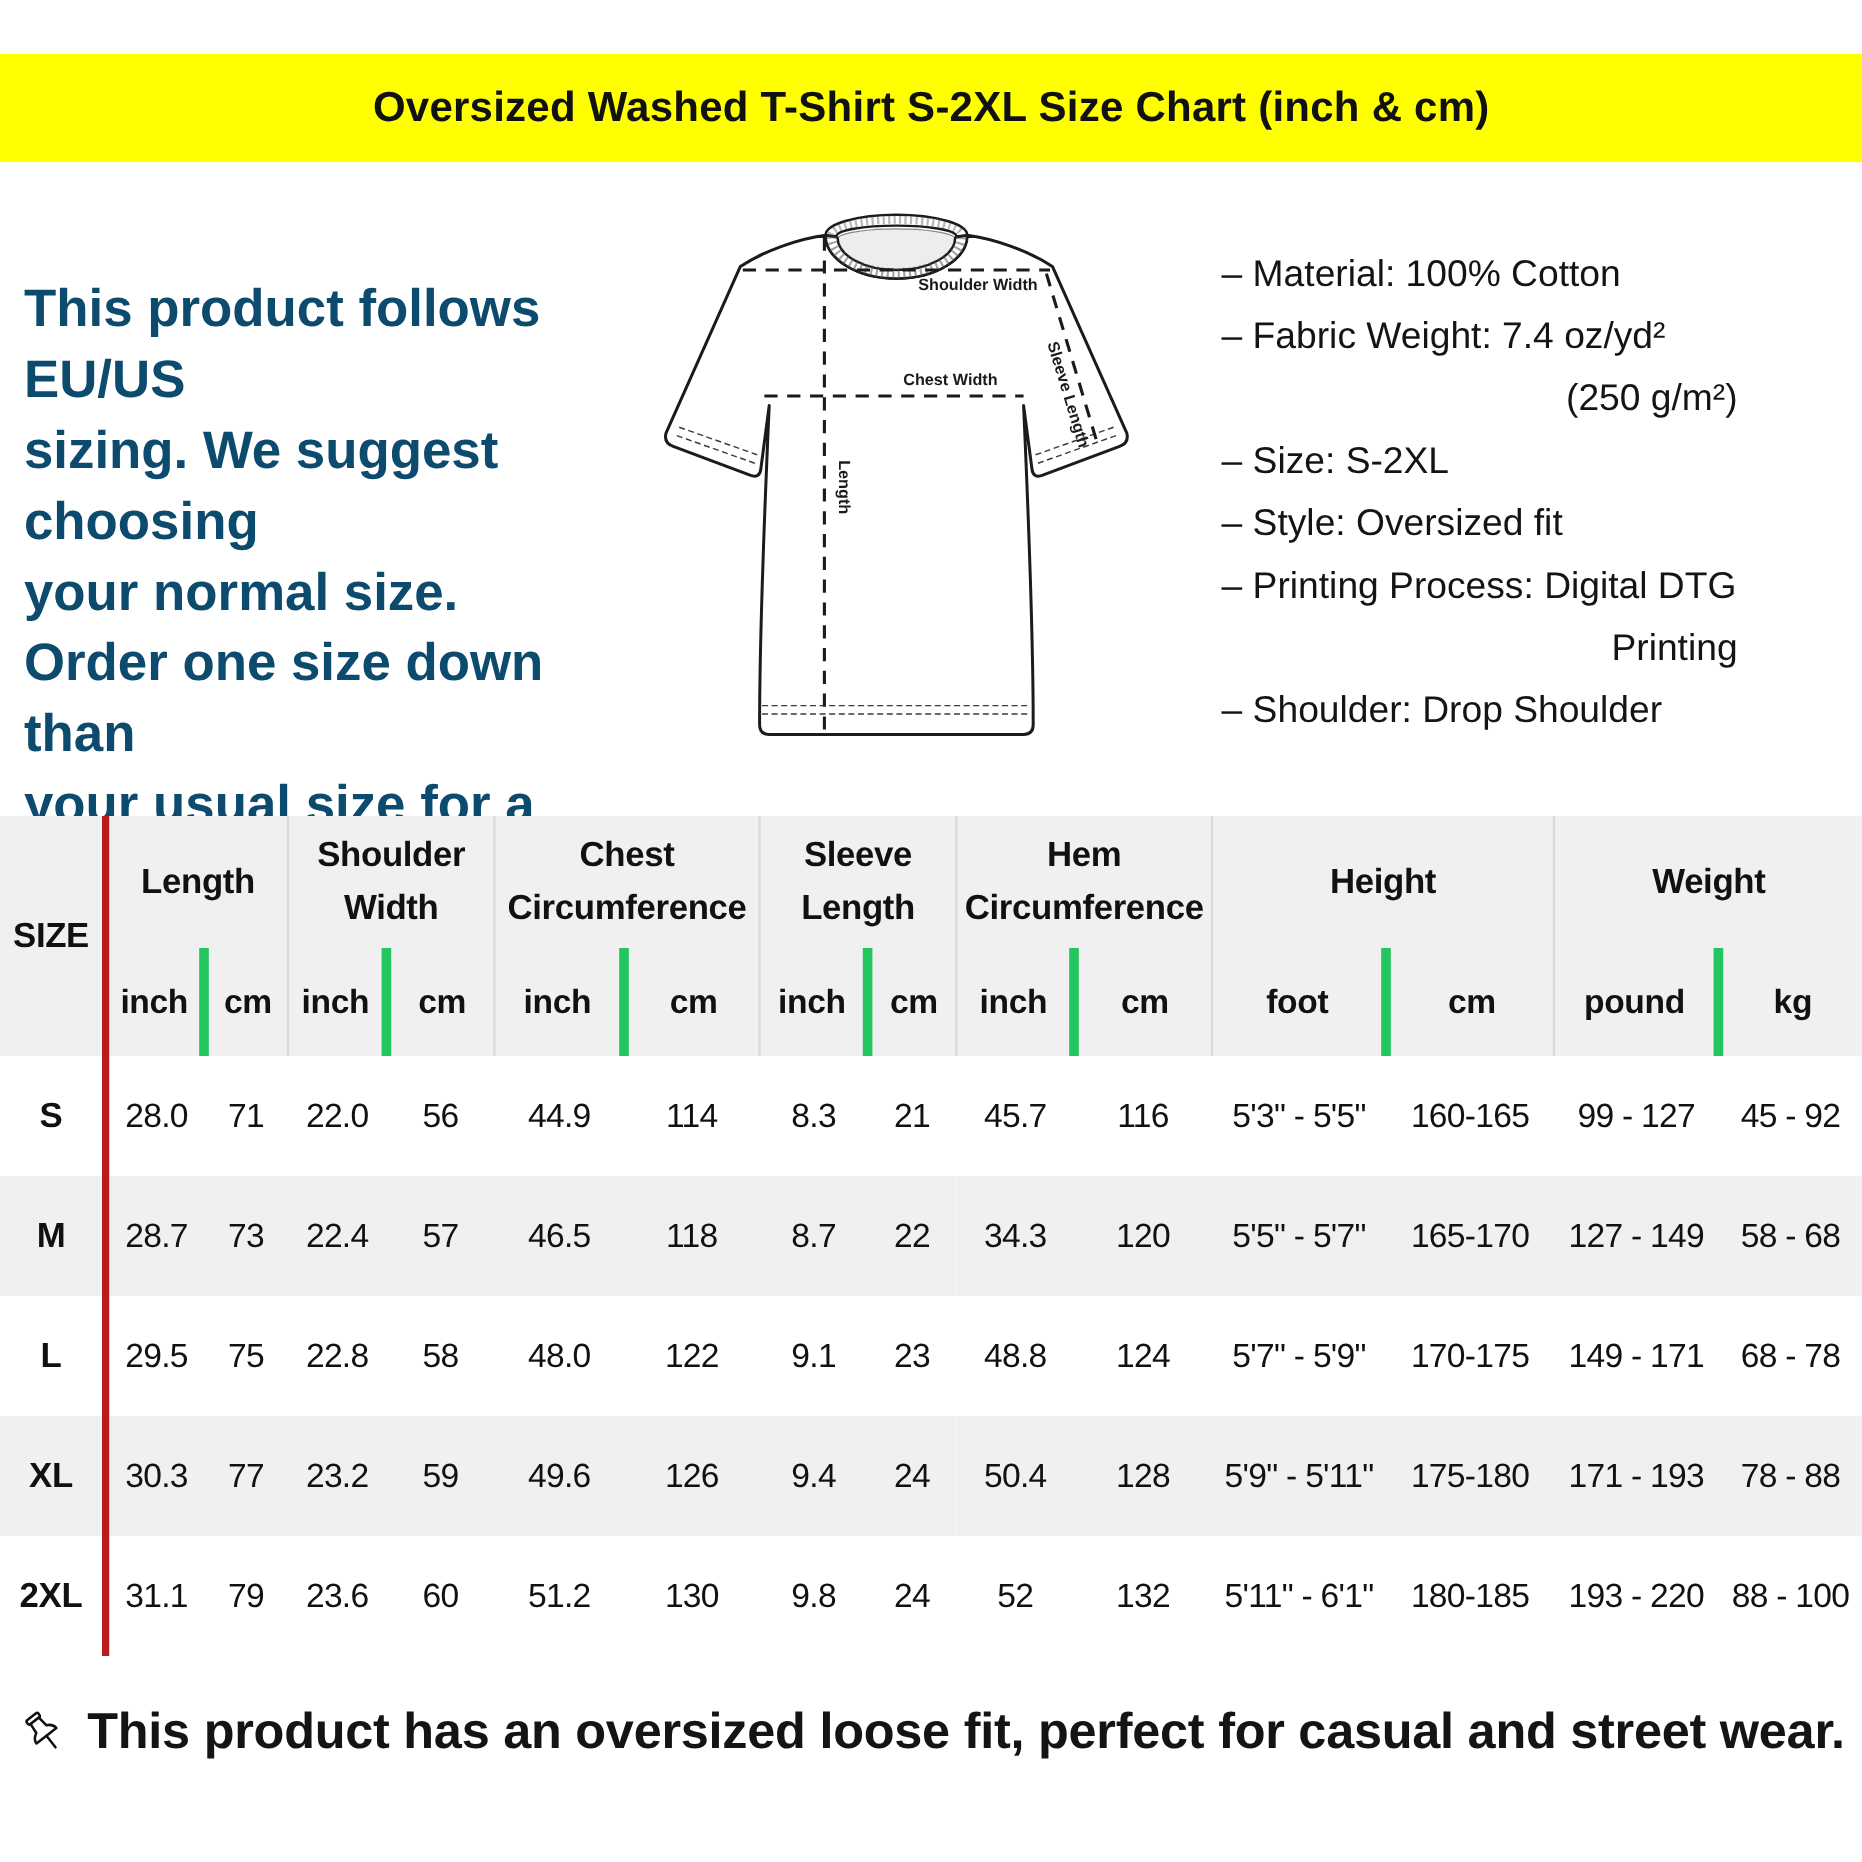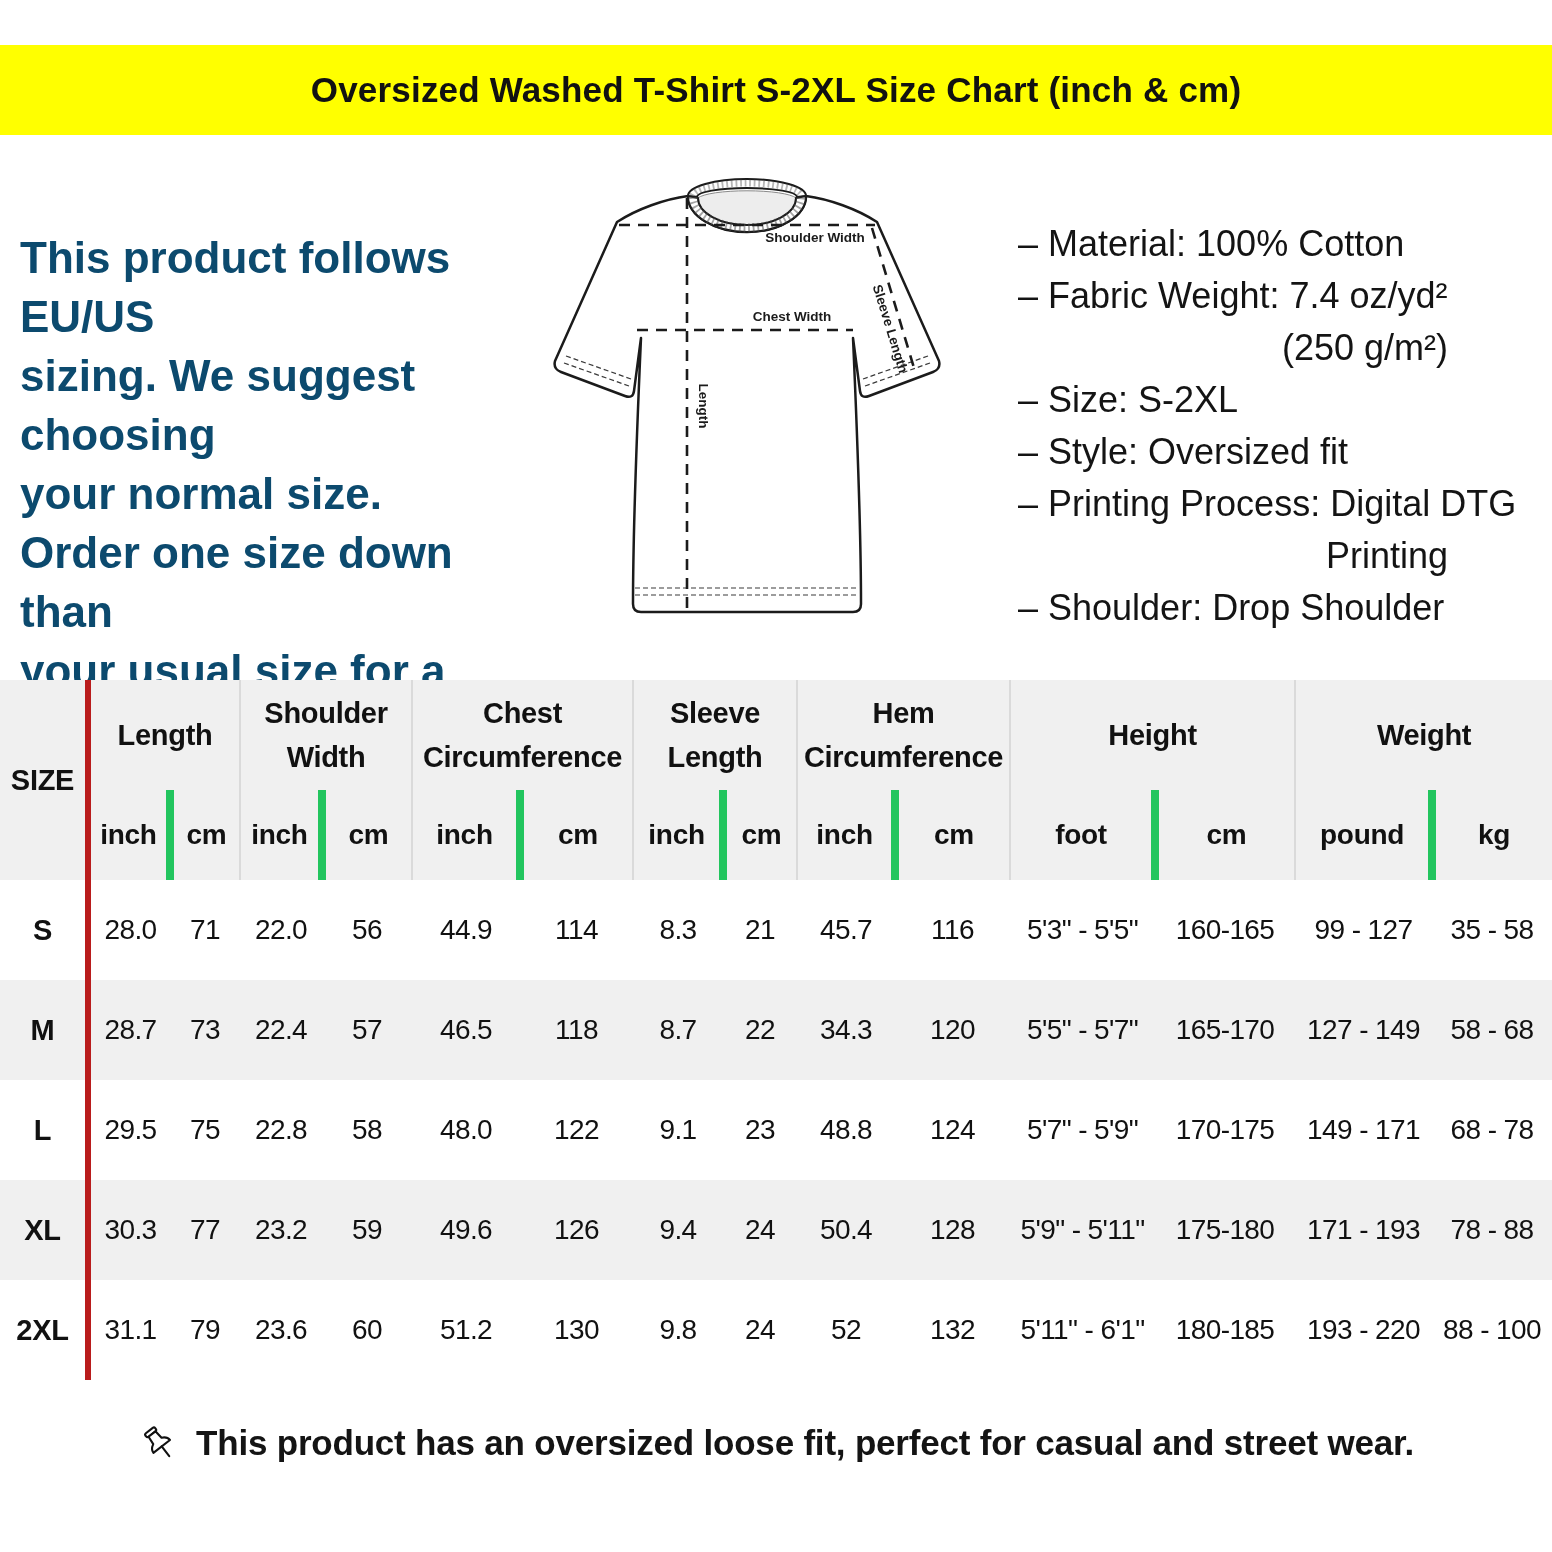--- a/index.html
+++ b/index.html
@@ -15,22 +15,22 @@
   #sizing-note{position:absolute;left:20px;top:228px;width:512px;
                font-size:44px;line-height:59px;font-weight:600;color:#0c4a6e;
                white-space:pre-line;}
 
   
   #diagram{position:absolute;left:535px;top:168px;width:430px;height:460px;}
   #diagram svg{display:block;width:100%;height:100%;}
   .measure-label{font-family:"Liberation Sans",sans-serif;font-size:13.5px;font-weight:700;fill:#1b1b1b;}
 
   
-  #details{position:absolute;left:1018px;top:202px;width:535px;font-size:36px;font-weight:500;
-           color:#141414;margin-top:16px;}
+  #details{position:absolute;left:1018px;top:202px;width:535px;font-size:31px;font-weight:500;
+           color:#141414;}
   #details .dline{height:52px;line-height:52px;white-space:nowrap;}
   #details .dline.cont{text-align:right;padding-right:105px;}
 
   
   #size-table{position:absolute;left:0;top:680px;width:1552px;border-collapse:collapse;table-layout:fixed;}
   #size-table th,#size-table td{padding:0;text-align:center;vertical-align:middle;
         font-family:"Liberation Sans",sans-serif;color:#111;}
   #size-table thead th{background:#f0f0f0;}
   #size-table thead tr.grow th{height:110px;font-size:29px;font-weight:700;line-height:44px;letter-spacing:-.3px;}
   #size-table thead tr.urow th{height:90px;font-size:28px;font-weight:700;letter-spacing:-.3px;}
@@ -39,21 +39,21 @@
   #size-table tbody tr:nth-child(even){background:#f0f0f0;}
   #size-table tbody th{font-size:29px;font-weight:700;letter-spacing:-.3px;}
   #size-table tbody td{font-size:28px;font-weight:400;letter-spacing:-.6px;white-space:nowrap;}
   .size-border{border-right:6px solid #b91c1c;}
   .g-end{border-right:2px solid #dadada;}
   .u-cm{border-left:8px solid #22c55e;}
 
   
   #footer{position:absolute;left:0;top:1408px;width:1552px;height:70px;
           display:flex;align-items:center;justify-content:center;gap:16px;}
-  #footer .note{font-size:35px;font-weight:600;letter-spacing:-.2px;color:#141414;}
+  #footer .note{font-size:42px;font-weight:600;letter-spacing:-.2px;color:#141414;}
   #footer svg{display:block;}
 </style>
 </head>
 <body>
 
 <div id="page">
 
   <div id="banner">
     <div class="title">Oversized Washed T-Shirt S-2XL Size Chart (inch &amp; cm)</div>
   </div>
@@ -181,21 +181,21 @@
         <td>56</td>
         <td>44.9</td>
         <td>114</td>
         <td>8.3</td>
         <td>21</td>
         <td>45.7</td>
         <td>116</td>
         <td>5'3" - 5'5"</td>
         <td>160-165</td>
         <td>99 - 127</td>
-        <td>35 - 58</td>
+        <td>45 - 92</td>
       </tr>
       <tr>
         <th class="size-border">M</th>
         <td>28.7</td>
         <td>73</td>
         <td>22.4</td>
         <td>57</td>
         <td>46.5</td>
         <td>118</td>
         <td>8.7</td>

